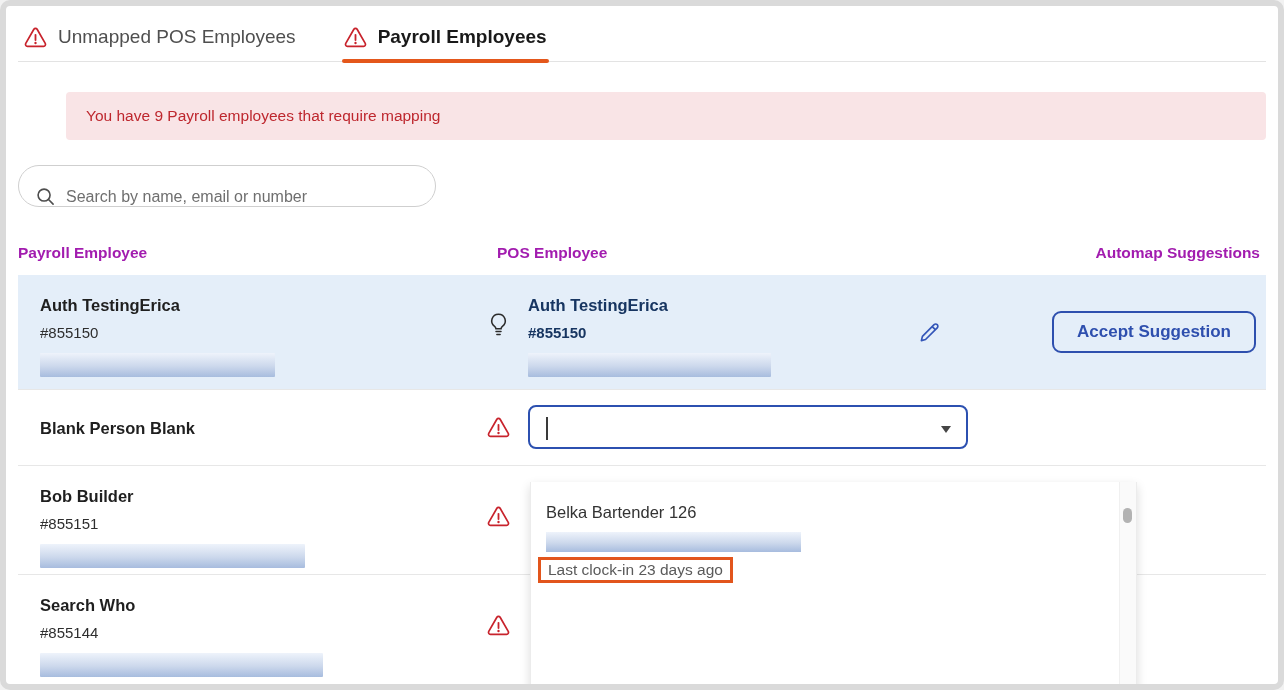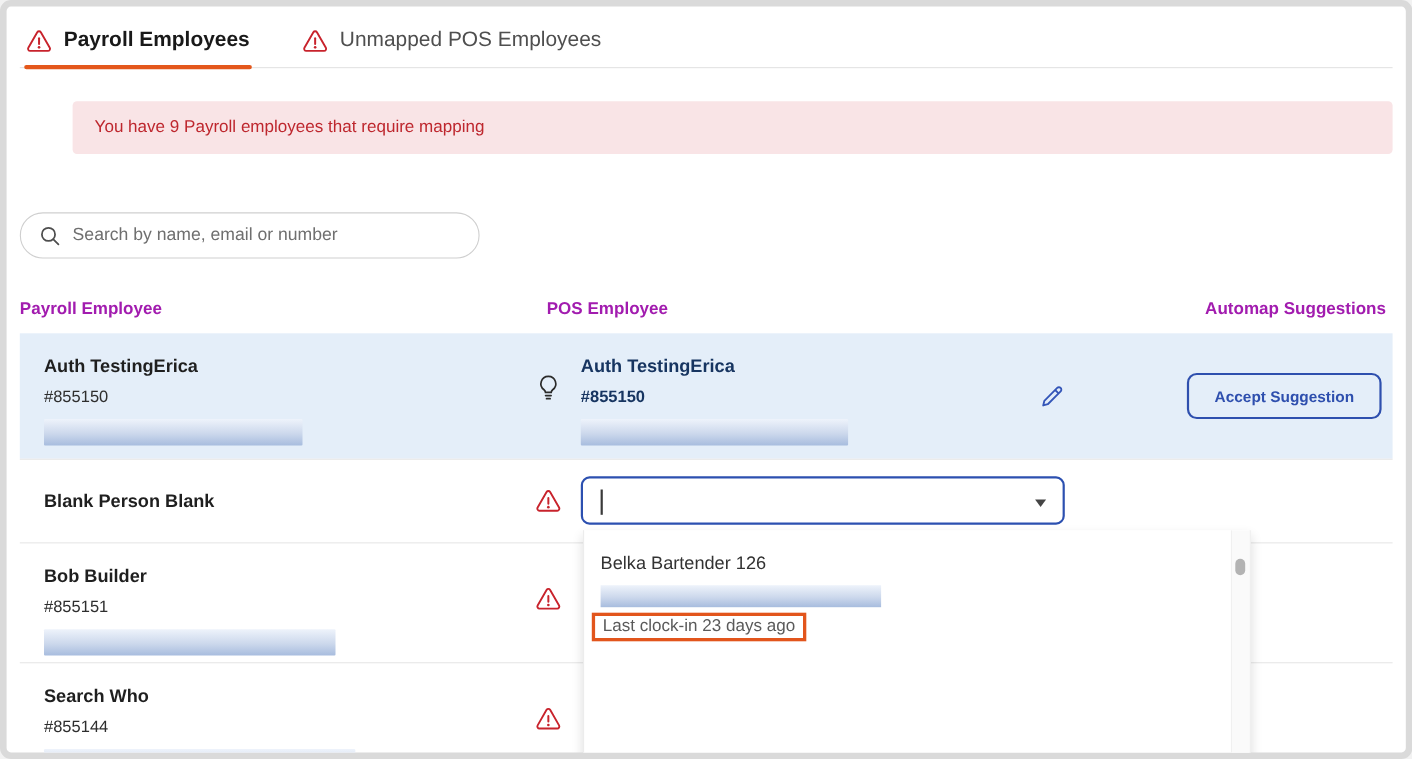--- a/index.html
+++ b/index.html
@@ -22,22 +22,22 @@
   .tab.active { color:#191919; font-weight:bold; }
   .tab.active::after { content:""; position:absolute; left:0; right:0; bottom:-2px;
                        height:4px; background:#E4571B; border-radius:2px; }
 
   
   .alert { margin-top:30px; height:48px; display:flex; align-items:center;
            padding:0 20px; background:#F9E4E6; border-radius:4px;
            color:#BE272E; font-size:15.5px;margin-left:48px; }
 
   
-  .search { margin-top:53px; width:418px; height:42px; display:flex;
-            align-items:center; gap:11px; padding:0 17px;
+  .search { margin-top:25px; width:418px; height:42px; display:flex;
+            align-items:flex-end; gap:11px; padding:0 17px;
             border:1.5px solid #cfcfcf; border-radius:21px; background:#fff; }
   .search svg { flex:none; }
   .search input { border:none; outline:none; flex:1; font-size:16px;
                   color:#3c3c3c; font-family:inherit; background:transparent; }
   .search input::placeholder { color:#6f6f6f; }
 
   
   .cols { display:grid; grid-template-columns:479px 1fr auto;
           margin-top:37px; padding:0 6px 13px 0;
           font-size:15.5px; font-weight:bold; color:#a21caf; }
@@ -65,21 +65,21 @@
               background:linear-gradient(180deg,#eef3fb 0%,#ccd8ec 55%,#a7bcde 100%); }
   .rw1 { width:235px; } .rw2 { width:243px; } .rw3 { width:265px; } .rw4 { width:283px; }
 
   .icon-slot { padding-top:37px; }
   .icon-slot.mid { padding-top:27px; }
   .icon-slot.low { padding-top:40px; }
   .warn-icon, .bulb-icon, .pencil-icon { display:block; }
 
   .accept-btn { height:42px; padding:0 23px; border:2px solid #2E4FAE;
                 border-radius:9px; background:transparent; color:#2E4FAE;
-                font-size:14px; font-weight:bold; font-family:inherit; cursor:pointer; }
+                font-size:17px; font-weight:bold; font-family:inherit; cursor:pointer; }
 
   
   .row-editing .cell-payroll { padding-top:27px; }
   .combo { margin-top:15px; width:440px; height:44px; border:2px solid #2C50B0;
            border-radius:8px; background:#fff; position:relative;
            display:flex; align-items:center; padding:0 16px; }
   .combo input { border:none; outline:none; width:100%; font-size:16px;
                  font-family:inherit; background:transparent; color:#333; }
   .text-cursor { position:absolute; left:16px; top:10px; width:1.5px; height:23px;
                  background:#3a3a3a; }
@@ -104,35 +104,35 @@
   .dd-thumb { position:absolute; top:26px; right:4px; width:9px; height:15px;
               border-radius:7px; background:#b3b3b3; cursor:pointer; }
 </style>
 </head>
 <body>
 
 <div class="page">
   <div class="content">
 
     <div class="tabbar">
+      <div class="tab">
+        <svg class="warn-icon" width="23" height="21" viewBox="0 0 24 22">
+          <path d="M10.3 2.4 1.8 17.2a2 2 0 0 0 1.7 3h17a2 2 0 0 0 1.7-3L13.7 2.4a2 2 0 0 0-3.4 0Z" fill="none" stroke="#C8232C" stroke-width="1.8" stroke-linejoin="round"></path>
+          <line x1="12" y1="8.2" x2="12" y2="13.6" stroke="#C8232C" stroke-width="1.9" stroke-linecap="round"></line>
+          <circle cx="12" cy="16.8" r="1.25" fill="#C8232C"></circle>
+        </svg>
+        <span>Unmapped POS Employees</span>
+      </div>
       <div class="tab active">
         <svg class="warn-icon" width="23" height="21" viewBox="0 0 24 22">
           <path d="M10.3 2.4 1.8 17.2a2 2 0 0 0 1.7 3h17a2 2 0 0 0 1.7-3L13.7 2.4a2 2 0 0 0-3.4 0Z" fill="none" stroke="#C8232C" stroke-width="1.8" stroke-linejoin="round"></path>
           <line x1="12" y1="8.2" x2="12" y2="13.6" stroke="#C8232C" stroke-width="1.9" stroke-linecap="round"></line>
           <circle cx="12" cy="16.8" r="1.25" fill="#C8232C"></circle>
         </svg>
         <span>Payroll Employees</span>
-      </div>
-      <div class="tab">
-        <svg class="warn-icon" width="23" height="21" viewBox="0 0 24 22">
-          <path d="M10.3 2.4 1.8 17.2a2 2 0 0 0 1.7 3h17a2 2 0 0 0 1.7-3L13.7 2.4a2 2 0 0 0-3.4 0Z" fill="none" stroke="#C8232C" stroke-width="1.8" stroke-linejoin="round"></path>
-          <line x1="12" y1="8.2" x2="12" y2="13.6" stroke="#C8232C" stroke-width="1.9" stroke-linecap="round"></line>
-          <circle cx="12" cy="16.8" r="1.25" fill="#C8232C"></circle>
-        </svg>
-        <span>Unmapped POS Employees</span>
       </div>
     </div>
 
     <div class="alert">
       <span>You have 9 Payroll employees that require mapping</span>
     </div>
 
     <div class="search">
       <svg width="19" height="19" viewBox="0 0 20 20">
         <circle cx="8.5" cy="8.5" r="6.3" fill="none" stroke="#4e4e4e" stroke-width="1.7"></circle>

